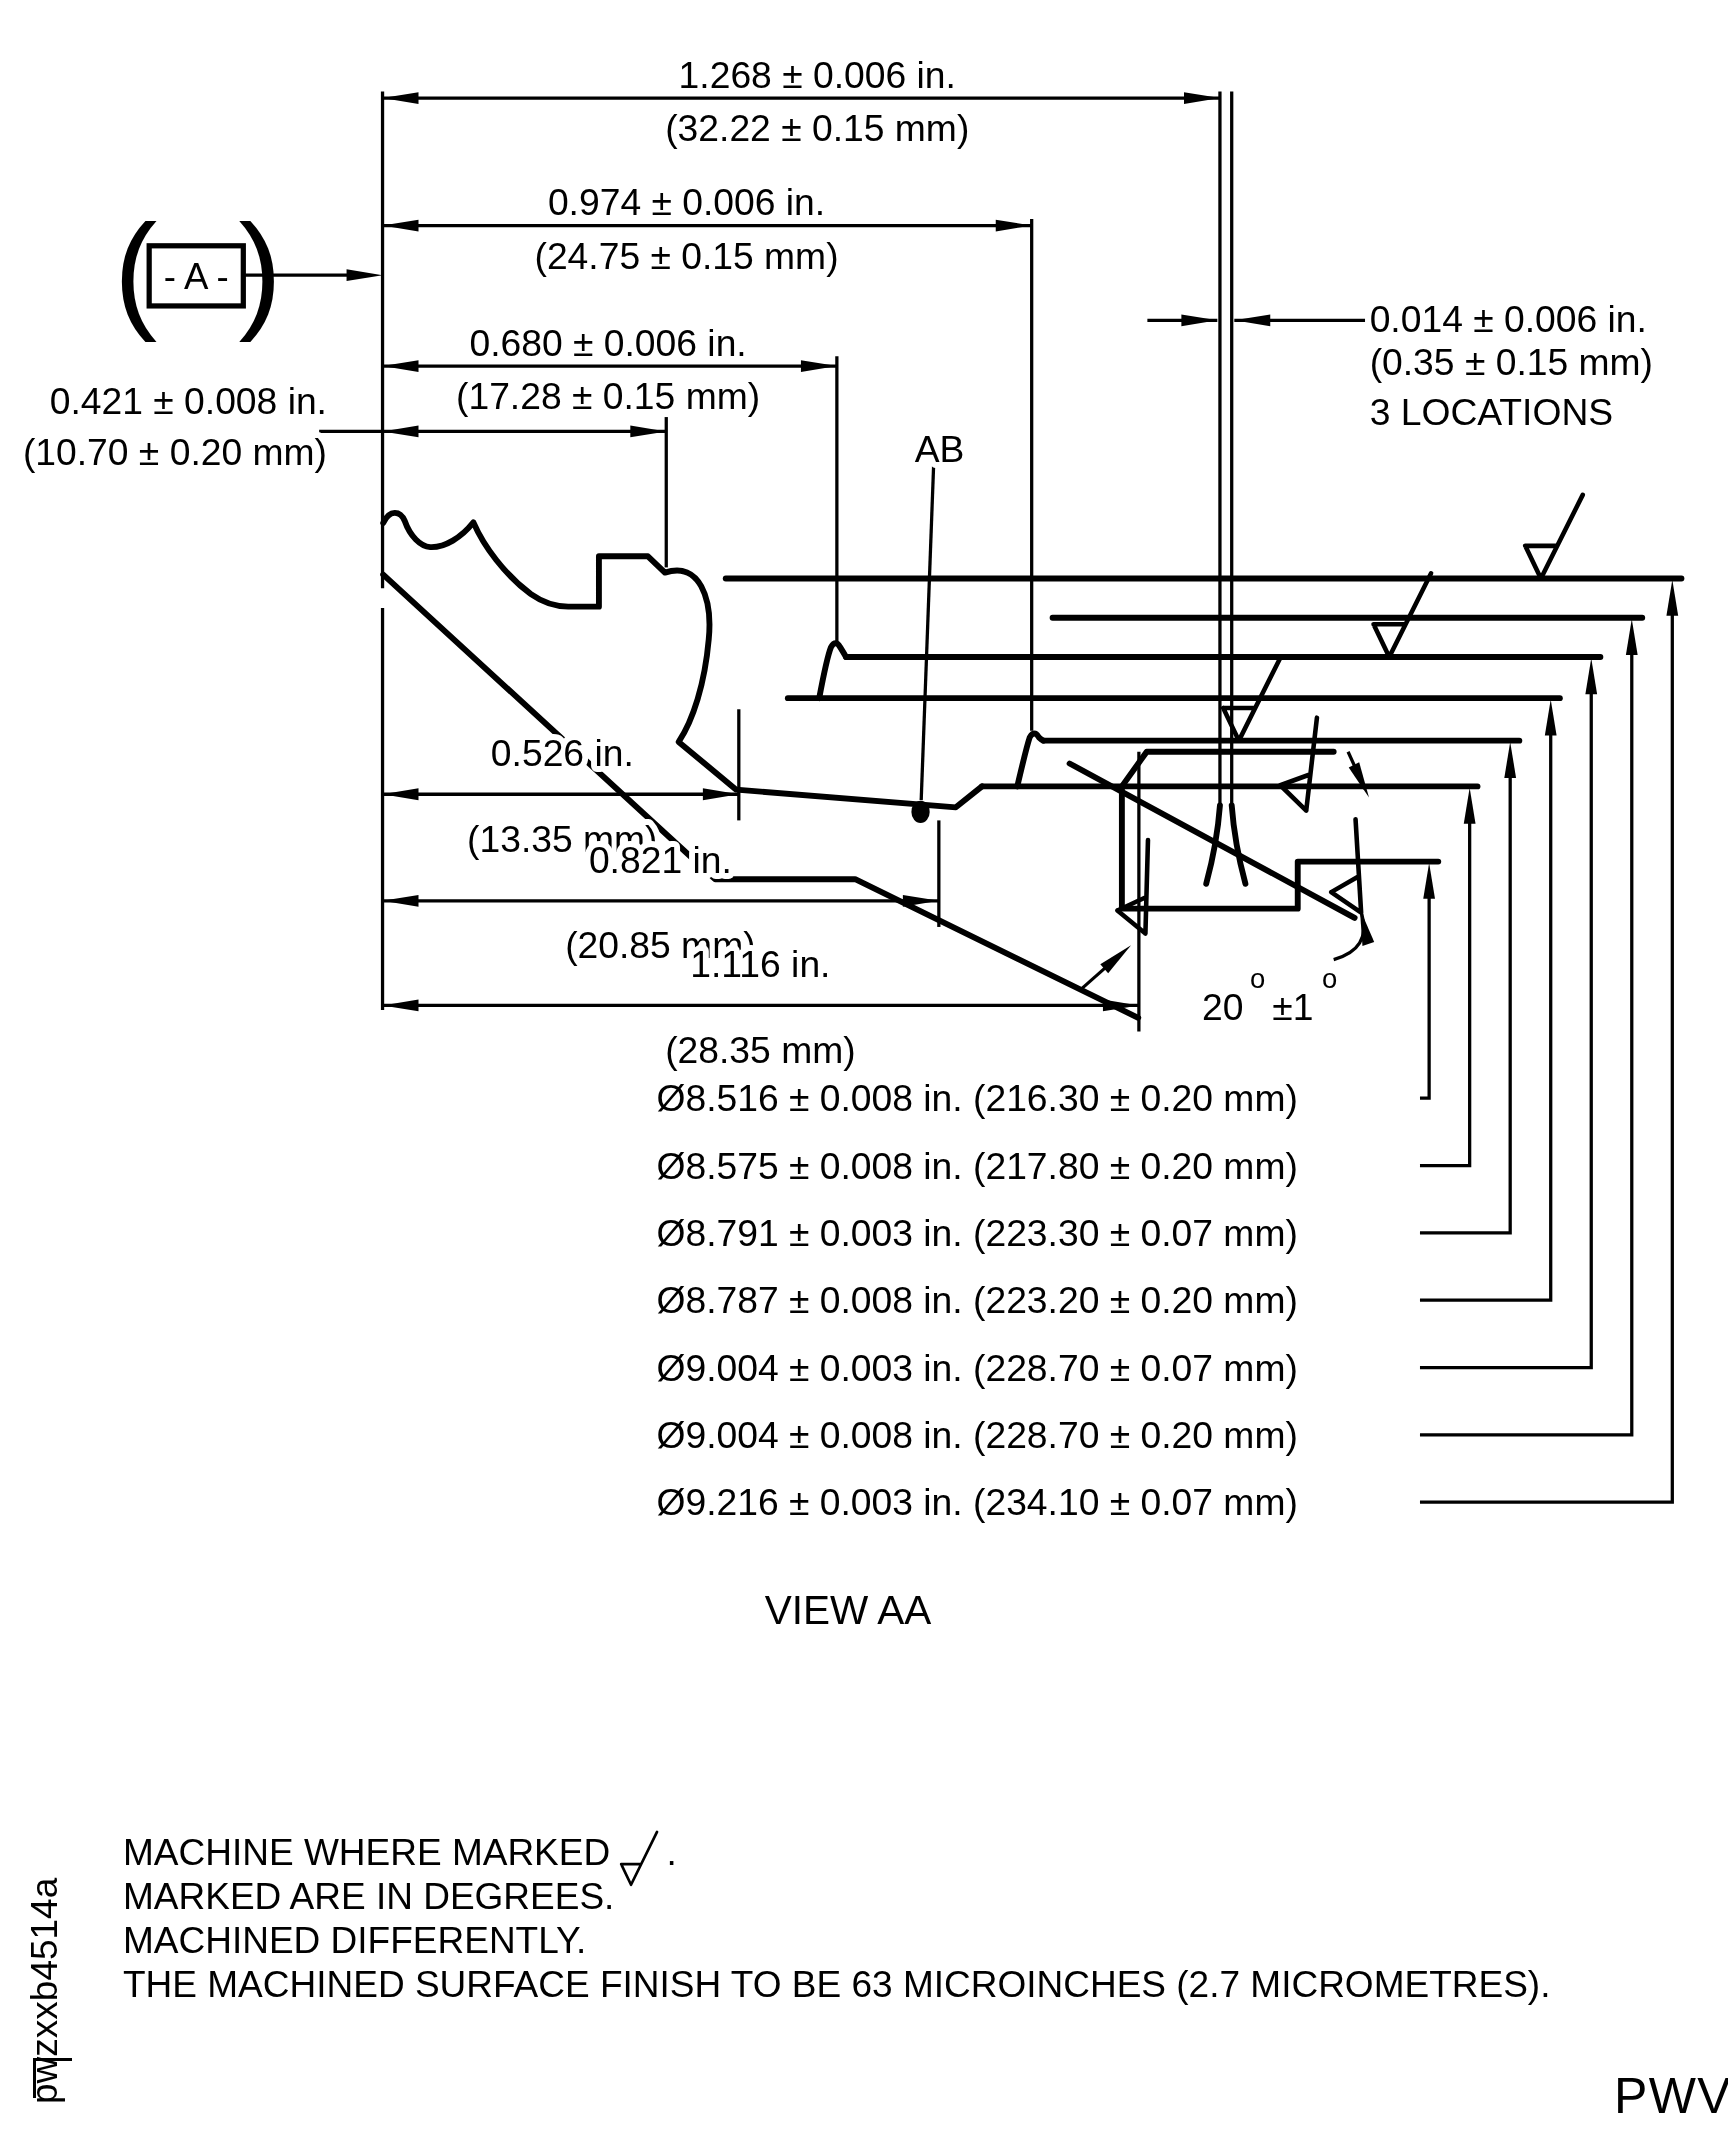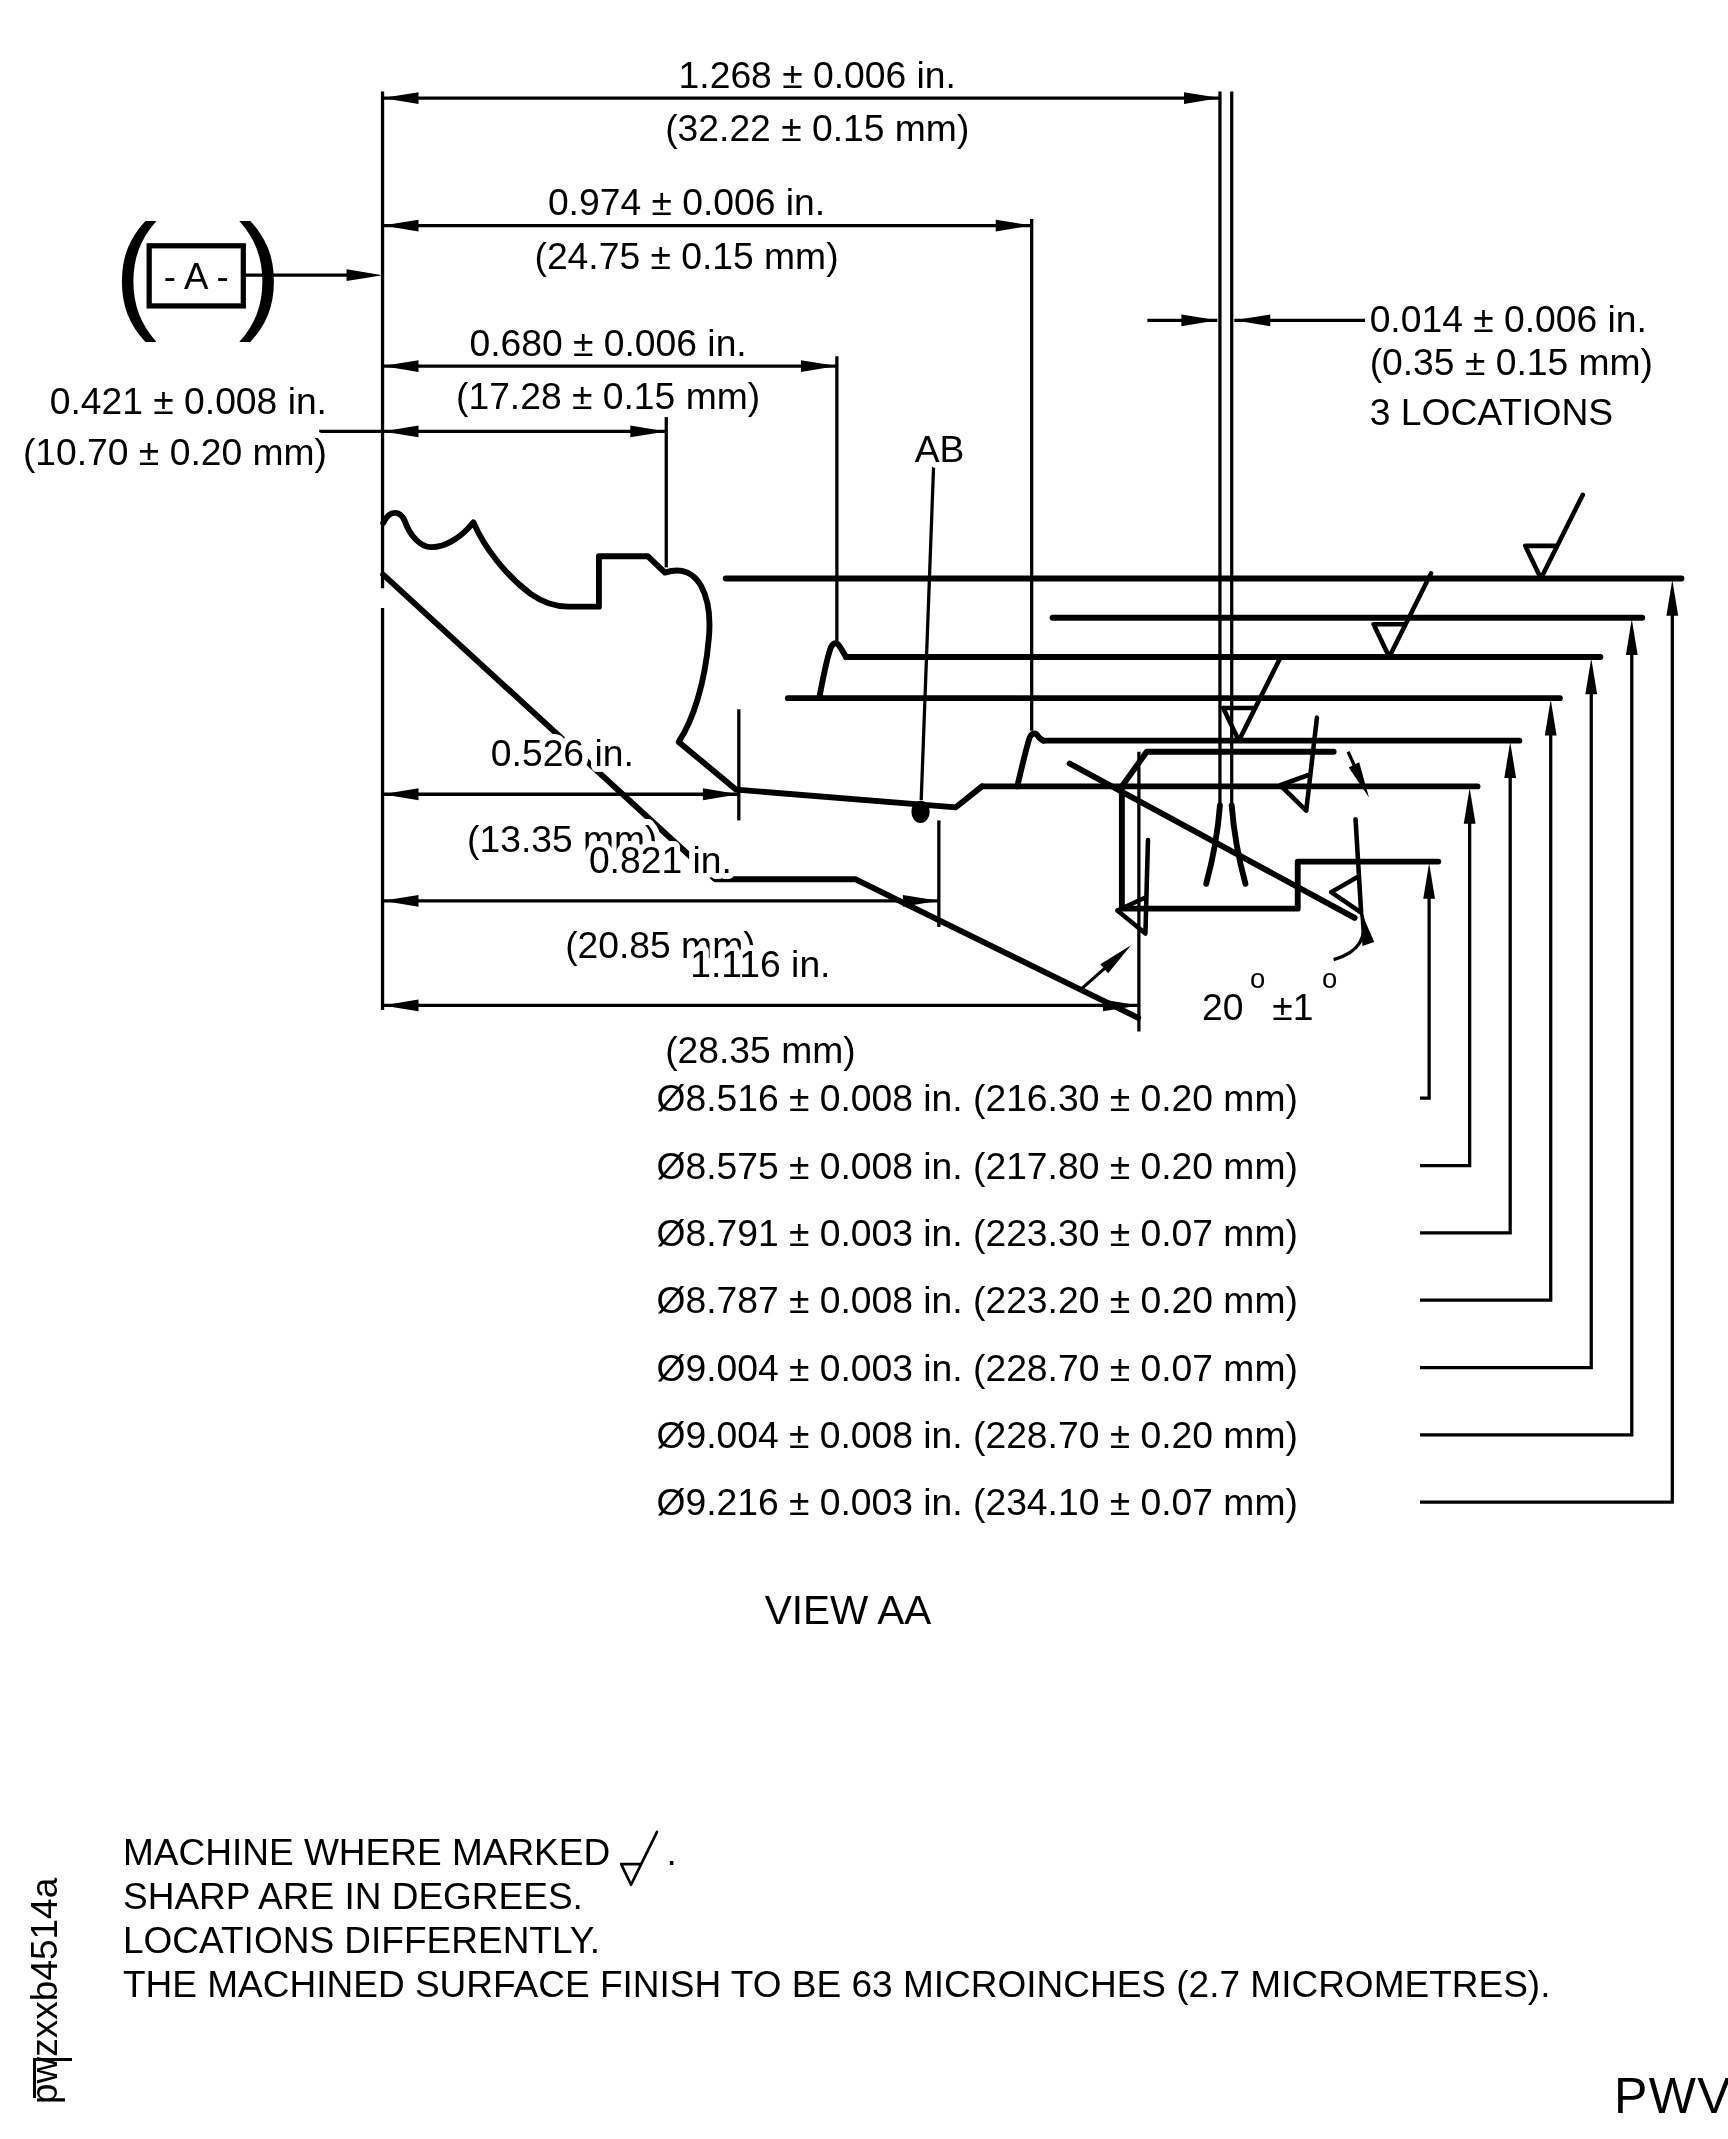--- a/index.html
+++ b/index.html
@@ -202,24 +202,24 @@
 
 <div class="notes">
   <div class="row">
     <span>MACHINE WHERE MARKED</span>
     <svg class="check-inline" width="46" height="65" viewBox="-30 -140 100 145">
       <path d="M 0 0 L -22 -46 M -22 -46 L 22 -46 M 0 0 L 58 -118" stroke="#000" stroke-width="6" fill="none" stroke-linecap="round"></path>
     </svg>
     <span>.</span>
   </div>
   <div class="row">
-        <span>SHARP ARE IN DEGREES.</span>
+        <span>MARKED ARE IN DEGREES.</span>
       </div>
   <div class="row">
-        <span>LOCATIONS DIFFERENTLY.</span>
+        <span>MACHINED DIFFERENTLY.</span>
       </div>
   <div class="row">
         <span>THE MACHINED SURFACE FINISH TO BE 63 MICROINCHES (2.7 MICROMETRES).</span>
       </div>
 </div>
 
 
 <div class="doccode">pwzxxb4514a</div>
 <div class="bracket"></div>
 

